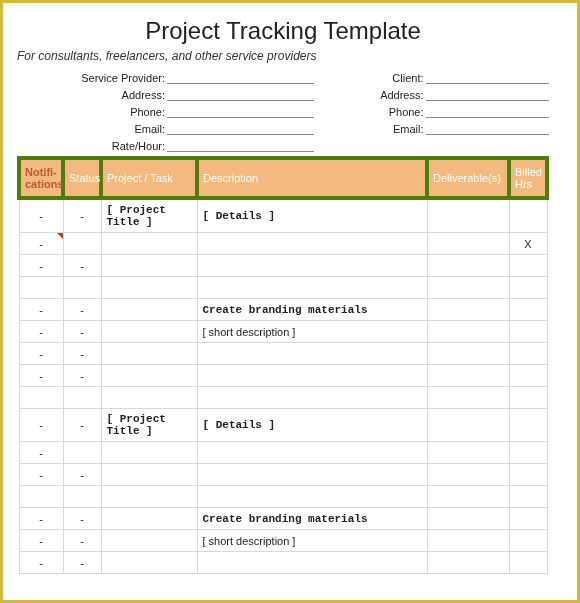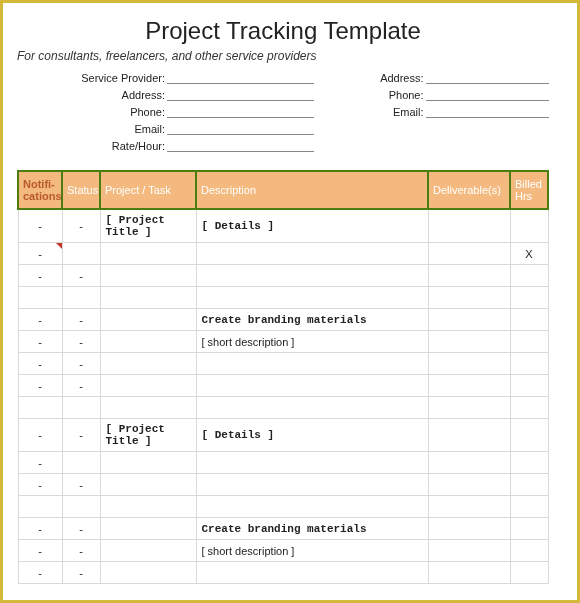--- a/index.html
+++ b/index.html
@@ -24,21 +24,21 @@
     color: #222;
   }
   .subtitle {
     font-style: italic;
     font-size: 12px;
     color: #333;
     margin-bottom: 4px;
   }
   .info-grid {
     display: flex;
-    margin-bottom: 18px;
+    margin-bottom: 4px;
   }
   .info-col-left {
     flex: 0 0 58%;
   }
   .info-col-right {
     flex: 0 0 42%;
   }
   .info-row {
     display: flex;
     align-items: flex-end;
@@ -69,21 +69,21 @@
     table-layout: fixed;
     font-size: 11px;
   }
   table.main th {
     background: #f4b97f;
     color: #fff;
     font-weight: normal;
     font-size: 11px;
     text-align: left;
     padding: 6px 4px;
-    border: 2px solid #4d7c0f;
+    border: 4px solid #4d7c0f;
     height: 38px;
     vertical-align: middle;
   }
   table.main th.notif {
     color: #b85a2a;
     font-weight: bold;
     background: #f4b97f;
   }
   table.main td {
     border: 1px solid #d9d9d9;
@@ -143,20 +143,24 @@
       <div class="info-row">
         <div class="info-label">Email:</div>
         <div class="info-line"></div>
       </div>
       <div class="info-row">
         <div class="info-label">Rate/Hour:</div>
         <div class="info-line"></div>
       </div>
     </div>
     <div class="info-col-right">
+      <div class="info-row">
+        <div class="info-label">Client:</div>
+        <div class="info-line"></div>
+      </div>
       <div class="info-row">
         <div class="info-label">Address:</div>
         <div class="info-line"></div>
       </div>
       <div class="info-row">
         <div class="info-label">Phone:</div>
         <div class="info-line"></div>
       </div>
       <div class="info-row">
         <div class="info-label">Email:</div>

